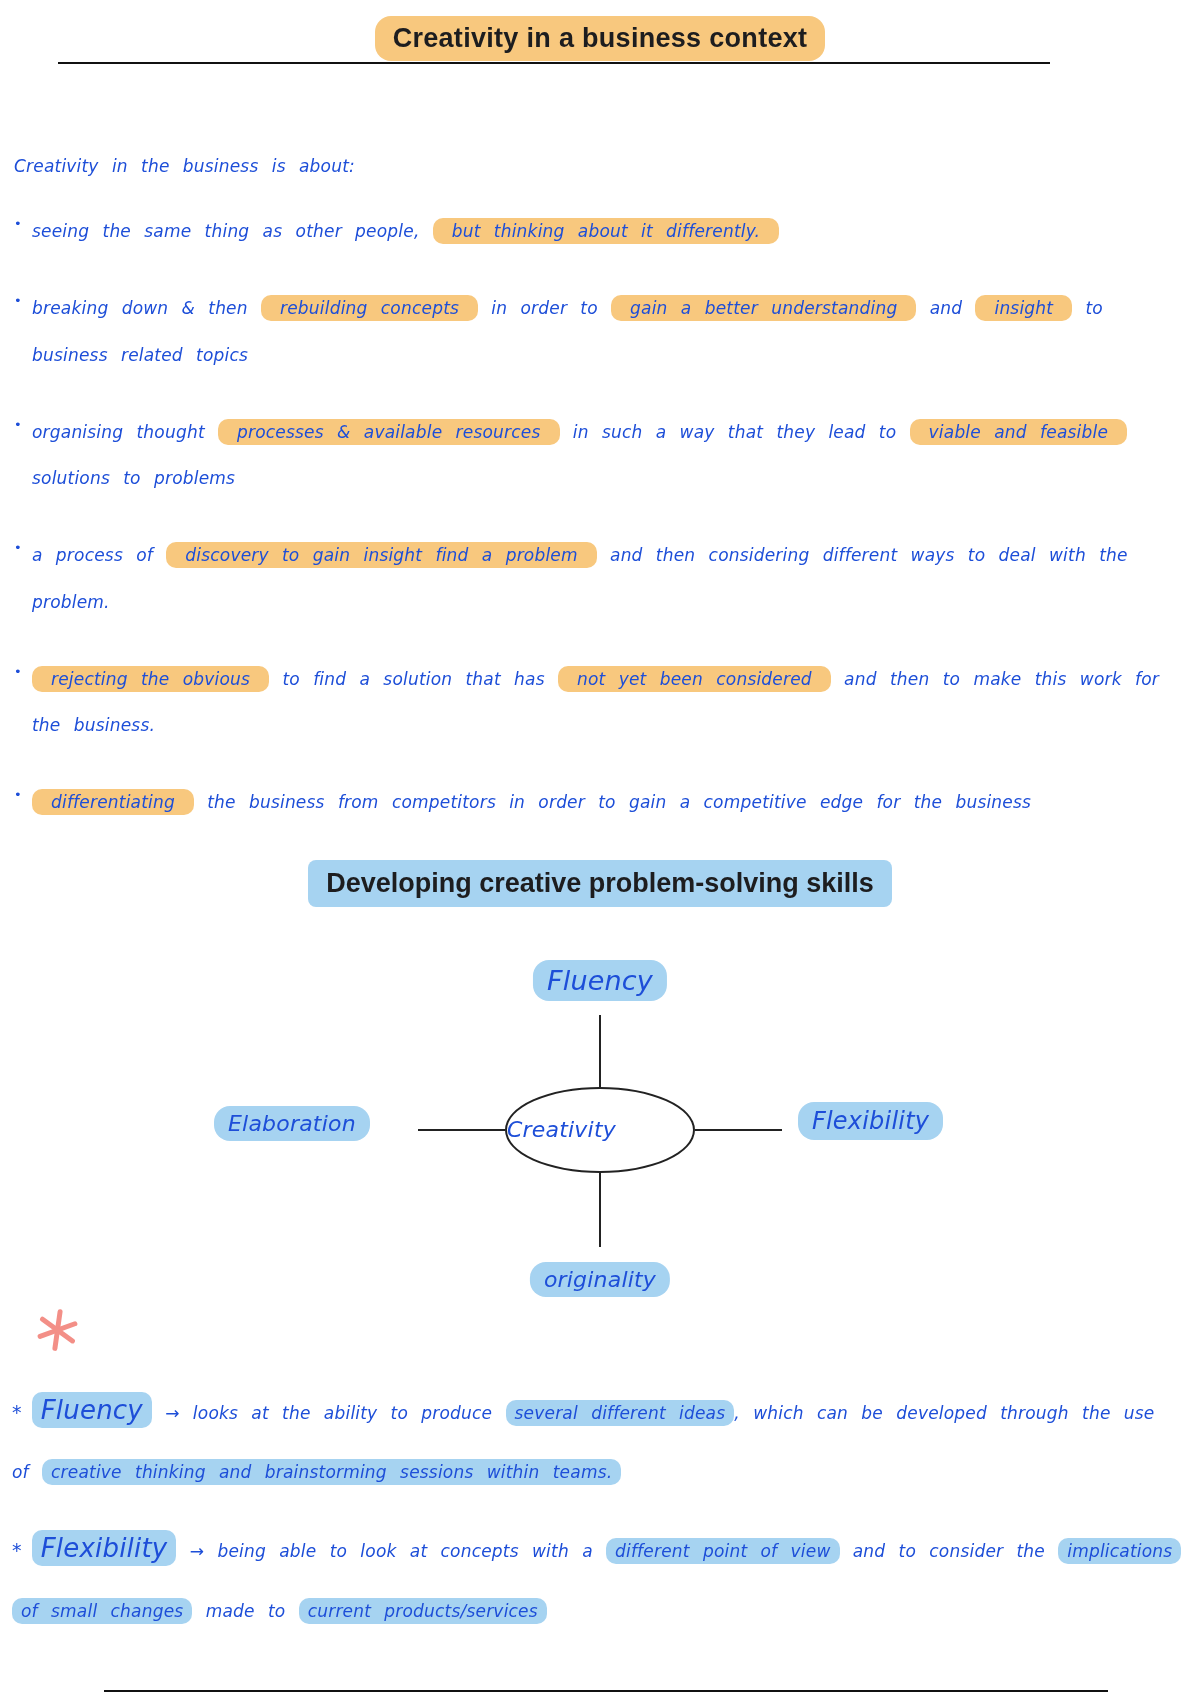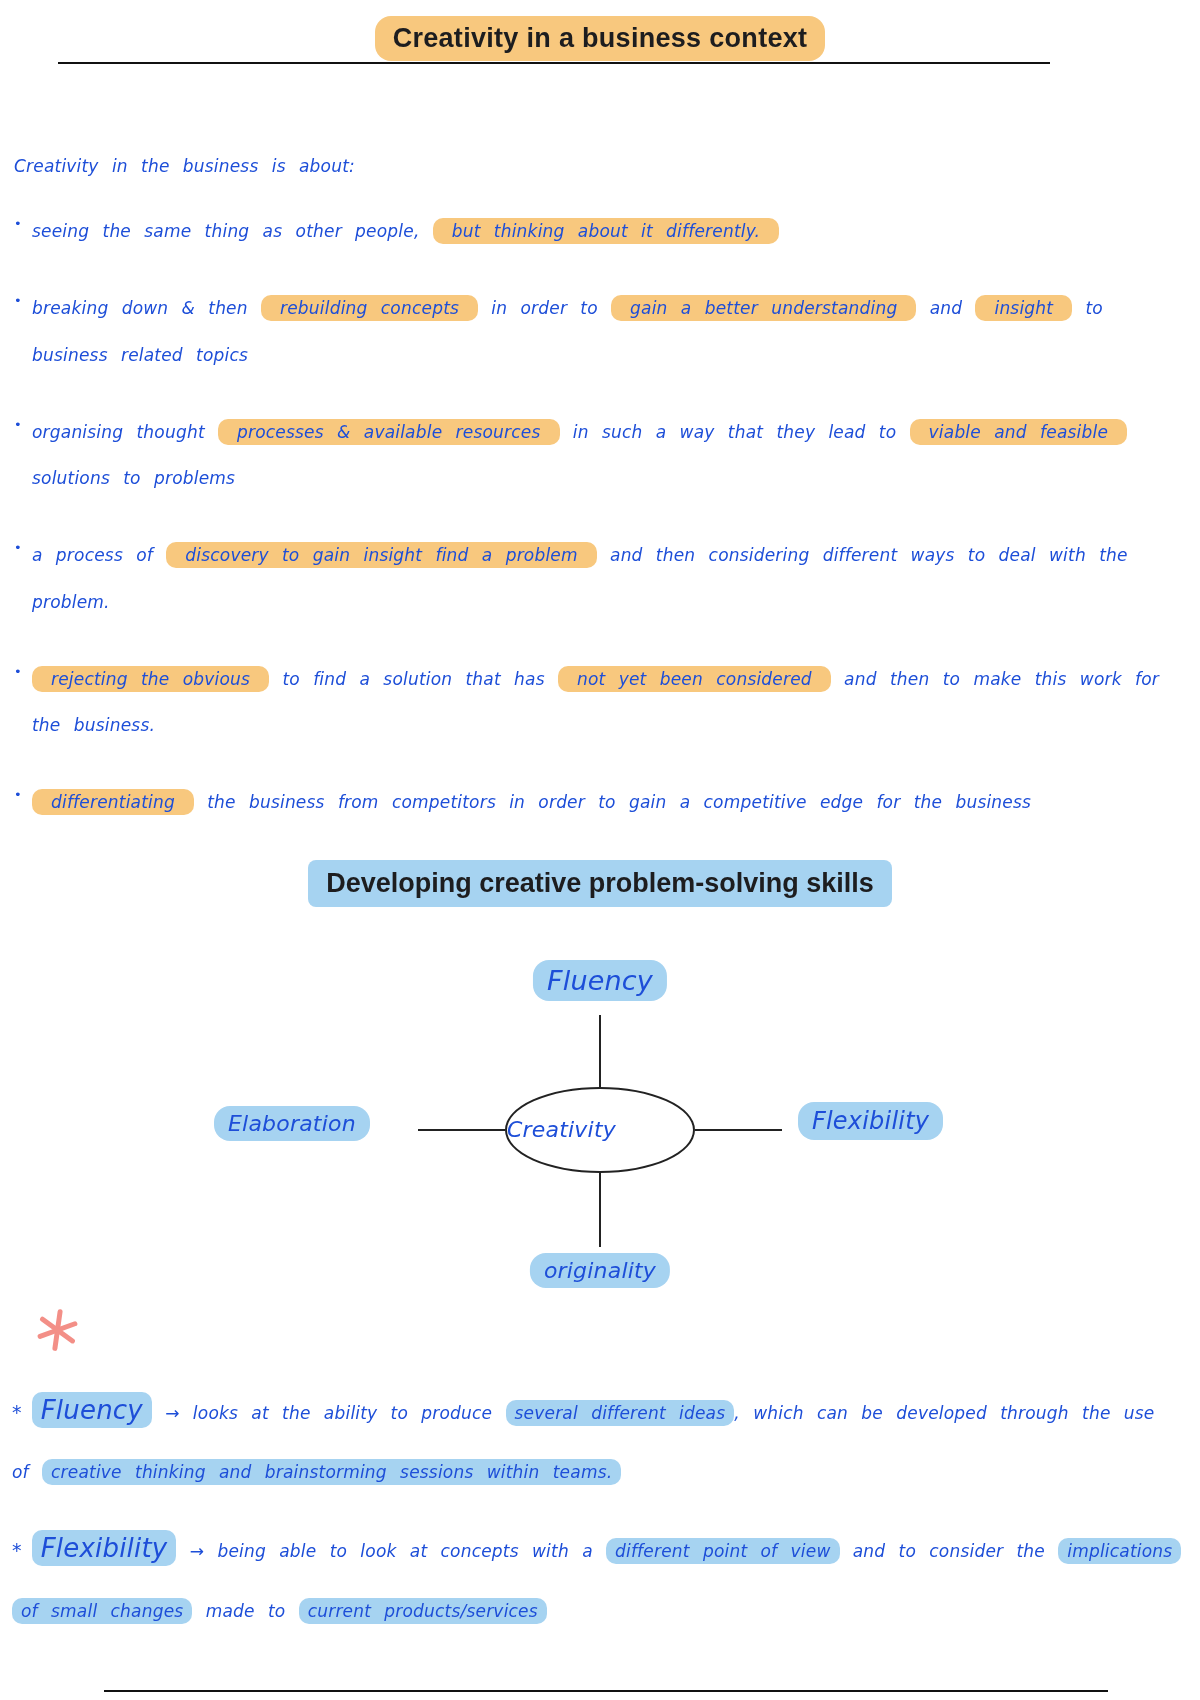--- a/index.html
+++ b/index.html
@@ -86,21 +86,21 @@
   .line-right{left:485px;top:164px;width:87px;}
   .mm-ellipse{
     position:absolute;left:295px;top:122px;width:190px;height:86px;
     border:2px solid #222;border-radius:50%;
     background:#fff;
     display:flex;align-items:center;
   }
   .mm-center-label{font-size:22px;}
   .mm-node{position:absolute;white-space:nowrap;}
   .node-top{left:50%;top:0;transform:translateX(-50%);font-size:27px;}
-  .node-bottom{left:50%;bottom:16px;transform:translateX(-50%);font-size:22px;font-style:italic;}
+  .node-bottom{left:50%;bottom:7px;transform:translateX(-50%);font-size:22px;font-style:italic;}
   .node-left{left:4px;top:146px;font-size:22px;}
   .node-right{left:588px;top:142px;font-size:24px;}
   .mm-node .hl-blue{padding:5px 14px;border-radius:16px;}
   
   .notes{position:relative;margin:74px 12px 0 2px;}
   .star{
     position:absolute;left:22px;top:-66px;width:46px;height:46px;
     transform:rotate(8deg);opacity:.9;
   }
   .star i{

